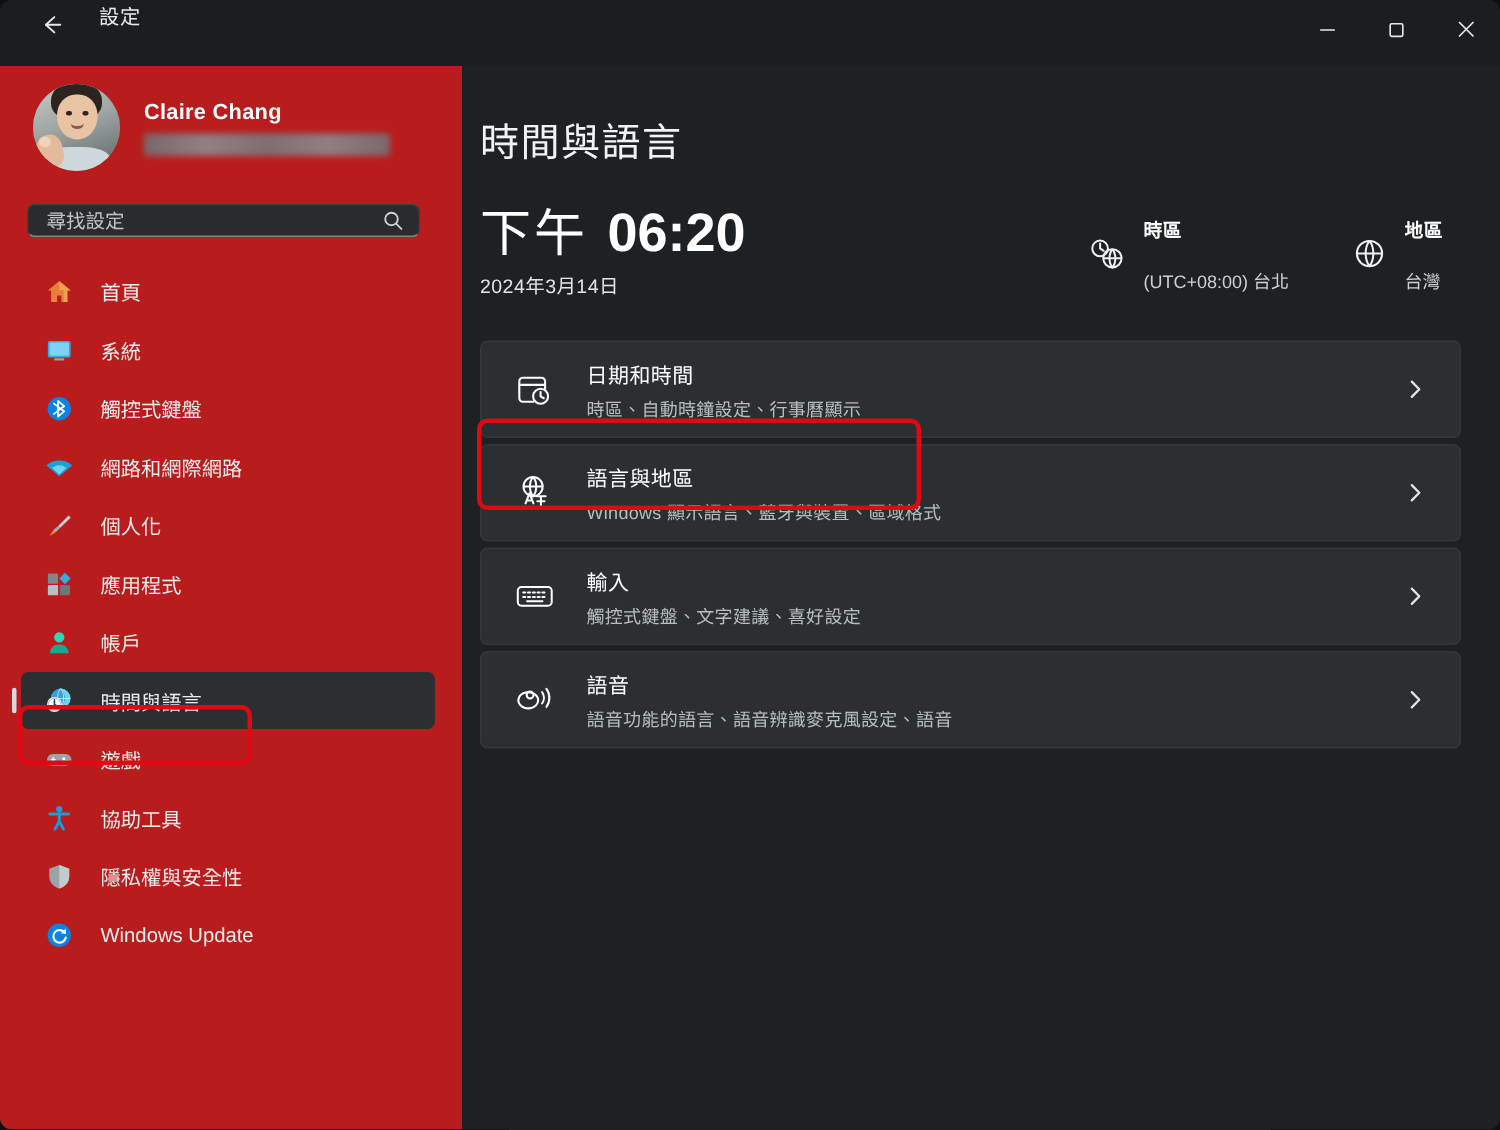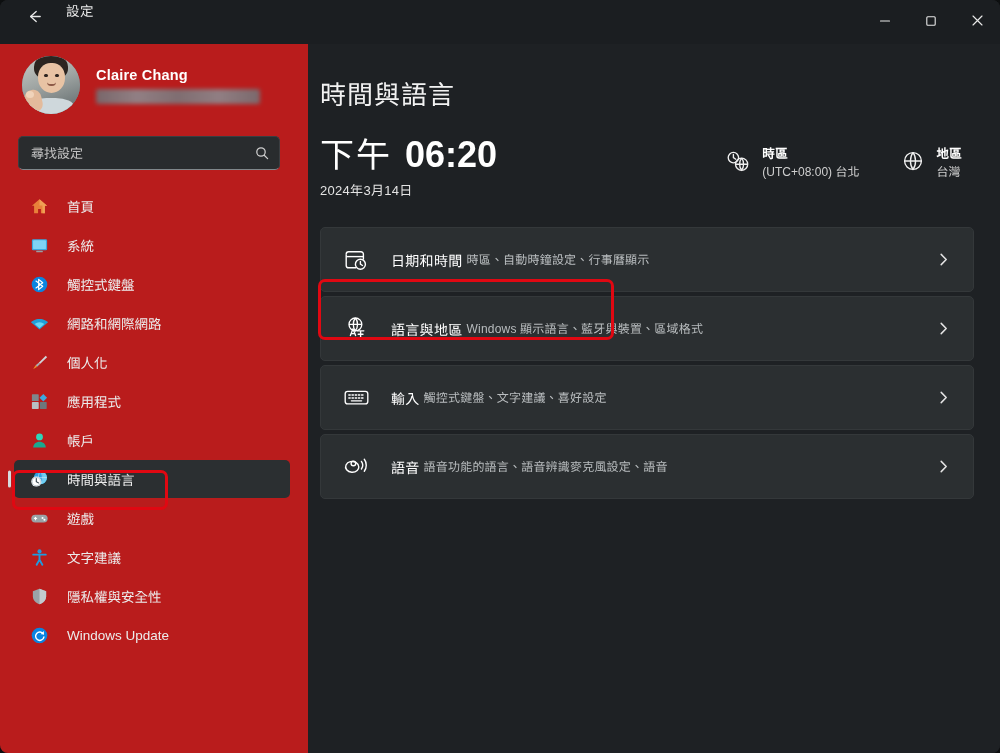--- a/index.html
+++ b/index.html
@@ -124,21 +124,21 @@
     height: 15px;
     border-radius: 2px;
     background: linear-gradient(90deg,#6e7478,#8b9196,#767c80,#8a9095,#70767a);
     filter: blur(2.2px);
     opacity: .85;
   }
 
   .search-wrap { padding: 12px 18px 14px 18px; }
   .search-box {
     position: relative;
-    height: 34px;
+    height: 22px;
     background: #292c2e;
     border: 1px solid #3a3e41;
     border-bottom: 1.5px solid #7f878b;
     border-radius: 5px;
     display: flex;
     align-items: center;
     padding: 0 34px 0 12px;
   }
   .search-input {
     background: transparent;
@@ -226,40 +226,40 @@
     color: #ffffff;
     line-height: 1;
   }
   .clock-ampm { font-size: 34px; font-weight: 300; letter-spacing: 2px; }
   .clock-digits { font-size: 36px; font-weight: bold; letter-spacing: 0px; }
   .clock-date { font-size: 13px; color: #e3e3e3; letter-spacing: .3px; }
 
   .clock-right { display: flex; align-items: center; gap: 42px; padding-top: 6px; }
   .info-block { display: flex; align-items: center; gap: 11px; }
   .info-icon { color: #f0f0f0; display: flex; align-items: center; }
-  .info-text { display: flex; flex-direction: column; gap: 0; }
+  .info-text { display: flex; flex-direction: column; gap: 16px; }
   .info-title { font-size: 12.5px; color: #ffffff; font-weight: bold; letter-spacing: .3px; }
   .info-value { font-size: 12px; color: #cfcfcf; }
 
   
   .cards { display: flex; flex-direction: column; gap: 4px; padding-right: 0; }
   .card {
     position: relative;
     display: flex;
     align-items: center;
     gap: 20px;
     background: #2b2f31;
     border: 1px solid #34383a;
     border-radius: 5px;
     min-height: 65px;
     padding: 10px 16px 10px 20px;
     cursor: default;
   }
   .card-icon { width: 30px; flex: 0 0 30px; display: flex; align-items: center; justify-content: center; color: #ffffff; }
-  .card-text { display: flex; flex-direction: row; gap: 4px; flex: 1 1 auto; min-width: 0; }
+  .card-text { display: flex; flex-direction: column; gap: 4px; flex: 1 1 auto; min-width: 0; }
   .card-title { font-size: 14px; color: #ffffff; letter-spacing: .3px; }
   .card-sub { font-size: 12px; color: #b9bdbf; letter-spacing: .2px; }
   .card-chevron { color: #e4e4e4; display: flex; align-items: center; padding-right: 6px; }
 
   
   .annotation {
     position: absolute;
     border: 3px solid #e00812;
     border-radius: 7px;
     pointer-events: none;
@@ -448,21 +448,21 @@
         </div>
 
         <div class="nav-item">
           <span class="nav-icon">
             <svg width="19" height="19" viewBox="0 0 20 20">
               <circle cx="10" cy="3.6" r="2.2" fill="#1e9be0"></circle>
               <path d="M3.4 7 h13.2" stroke="#1e9be0" stroke-width="2" stroke-linecap="round"></path>
               <path d="M10 7 v5.2 l-3 5.4 M10 12.2 l3 5.4" stroke="#1e9be0" stroke-width="2" fill="none" stroke-linecap="round"></path>
             </svg>
           </span>
-          <span class="nav-label">文字建議</span>
+          <span class="nav-label">協助工具</span>
         </div>
 
         <div class="nav-item">
           <span class="nav-icon">
             <svg width="19" height="19" viewBox="0 0 20 20">
               <path d="M10 1.8 L17 4.4 v5.4 c0 4.3 -3 7.1 -7 8.4 c-4 -1.3 -7 -4.1 -7 -8.4 V4.4 Z" fill="#9aa3a8"></path>
               <path d="M10 1.8 L17 4.4 v5.4 c0 4.3 -3 7.1 -7 8.4 Z" fill="#c3cace"></path>
             </svg>
           </span>
           <span class="nav-label">隱私權與安全性</span>

